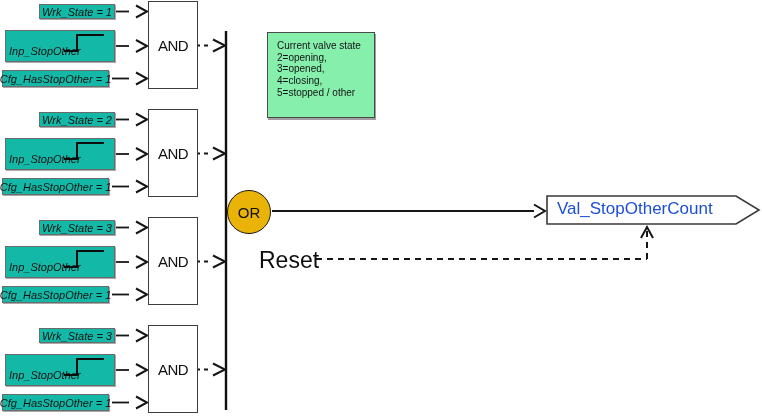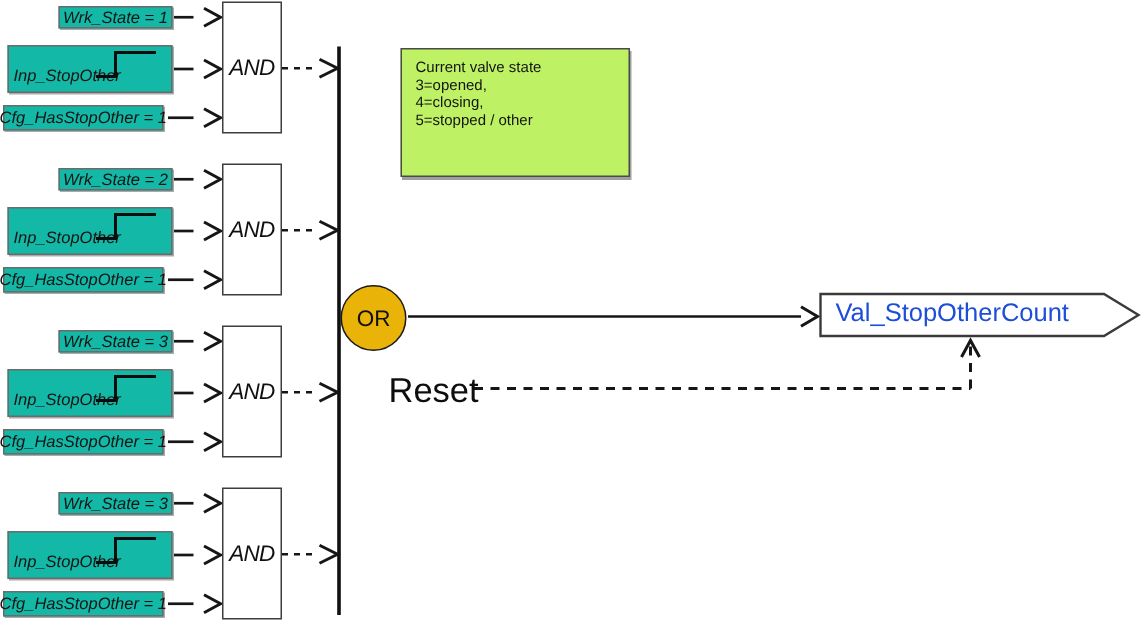--- a/index.html
+++ b/index.html
@@ -19,33 +19,33 @@
   .lbox{
     position:absolute;background:#14b8a6;border:1.5px solid #6b6b6b;
     box-shadow:1px 1px 0 #aaaaaa;box-sizing:border-box;
     display:flex;align-items:center;justify-content:center;
     font-size:11px;white-space:nowrap;color:#141414;font-style:italic;
   }
   .wrk{left:39px;top:4px;width:76px;height:15px;}
   .inp{left:5px;top:30px;width:110px;height:32px;justify-content:flex-start;align-items:flex-end;padding:0 0 4px 3px;}
   .cfg{left:2px;top:70px;width:107px;height:17px;}
   .andbox{
-    position:absolute;left:148px;top:1px;width:40px;height:88px;
+    position:absolute;left:148px;top:1px;width:50px;height:88px;
     background:#ffffff;border:1.5px solid #3d3d3d;box-sizing:border-box;
     display:flex;align-items:center;justify-content:center;
-    font-size:15px;letter-spacing:-0.5px;color:#101010;font-style:italic;
+    font-size:15px;letter-spacing:-0.5px;color:#101010;
   }
   .orcircle{
     position:absolute;left:227px;top:190px;width:44px;height:44px;
     border:1.6px solid #1a1a1a;border-radius:50%;background:#eab308;box-sizing:border-box;
     display:flex;align-items:center;justify-content:center;font-size:15px;color:#101010;
   }
   .comment{
-    position:absolute;left:267px;top:32px;width:153px;height:86px;
-    background:#bef264;border:1px solid #4a4a4a;box-shadow:1px 2px 0 #9f9f9f;
+    position:absolute;left:267px;top:32px;width:108px;height:86px;
+    background:#86efac;border:1px solid #4a4a4a;box-shadow:1px 2px 0 #9f9f9f;
     box-sizing:border-box;padding:7px 4px 0 9px;
     font-size:10px;line-height:11.7px;color:#141414;
   }
   .resetlbl{position:absolute;left:259px;top:247px;font-size:23px;color:#0e0e0e;}
   .taglbl{position:absolute;left:557px;top:199px;font-size:17px;color:#1d4ed8;white-space:nowrap;}
 </style>
 </head>
 <body>
 
 <div class="canvas">
@@ -143,20 +143,21 @@
       <svg width="106" height="28">
         <polyline class="step" points="58,20 71,20 71,4 98,4"></polyline>
       </svg>
     </div>
     <div class="lbox cfg">Cfg_HasStopOther = 1</div>
     <div class="andbox">AND</div>
   </div>
 
   <div class="comment">
     <div>Current valve state</div>
+    <div>2=opening,</div>
     <div>3=opened,</div>
     <div>4=closing,</div>
     <div>5=stopped / other</div>
   </div>
 
   <div class="orcircle">OR</div>
 
   <div class="resetlbl">Reset</div>
 
   <div class="taglbl">Val_StopOtherCount</div>

